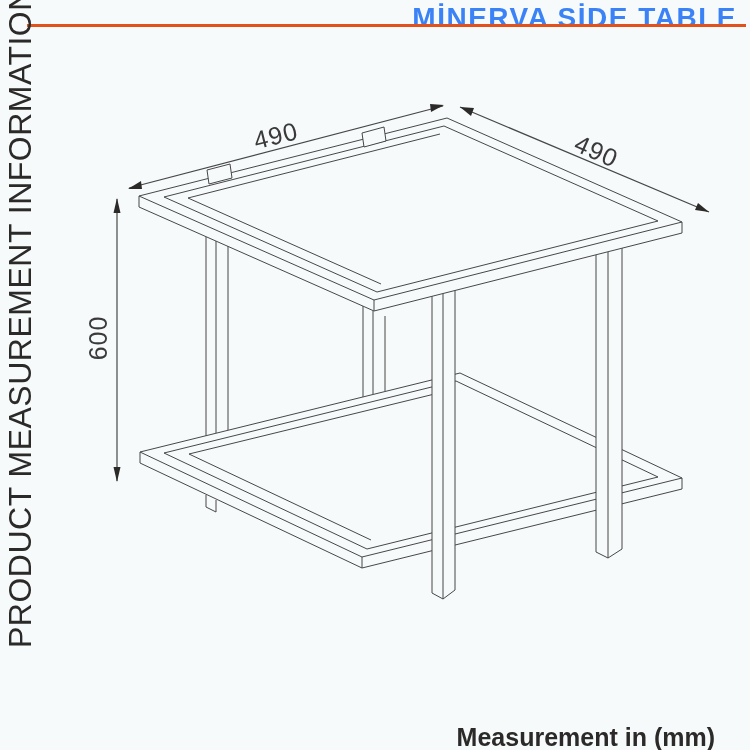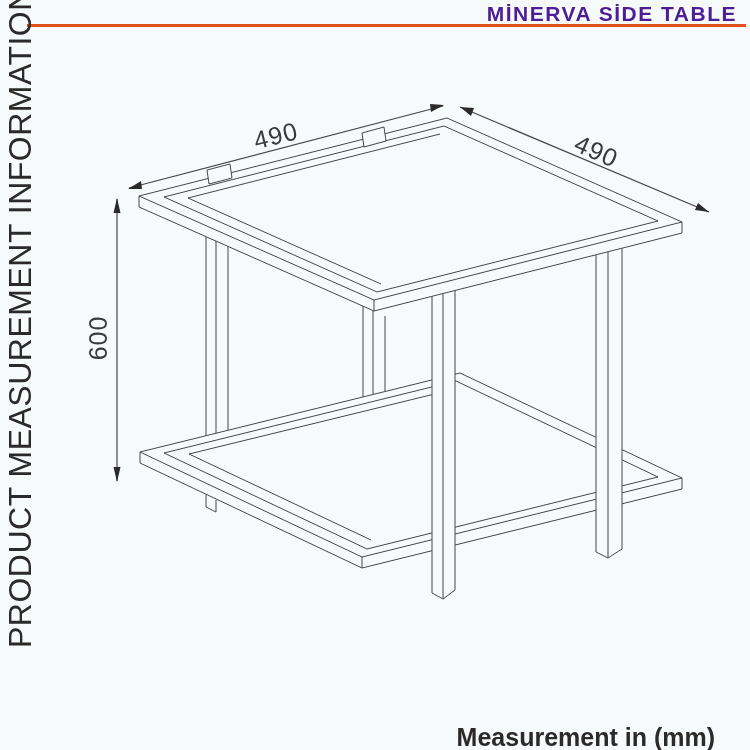--- a/index.html
+++ b/index.html
@@ -4,22 +4,22 @@
 <style>
   html,body{margin:0;padding:0;}
   body{
     width:750px;height:750px;position:relative;overflow:hidden;
     background:#f6fafb;
     font-family:"Liberation Sans", sans-serif;
     color:#2b2a29;
   }
   .page-title{
     position:absolute;top:2px;right:13px;
-    font-size:21px;font-weight:bold;letter-spacing:1.5px;
-    color:#4c1d95;white-space:nowrap;
+    font-size:28px;font-weight:bold;letter-spacing:1.5px;
+    color:#3b82f6;white-space:nowrap;
   }
   .header-rule{
     position:absolute;left:27px;top:24px;width:719px;height:3px;
     background:#e2511c;
   }
   .side-caption{
     position:absolute;left:2px;top:648px;
     transform:rotate(-90deg);transform-origin:0 0;
     font-size:32px;font-weight:400;letter-spacing:0.5px;
     color:#2b2a29;white-space:nowrap;

